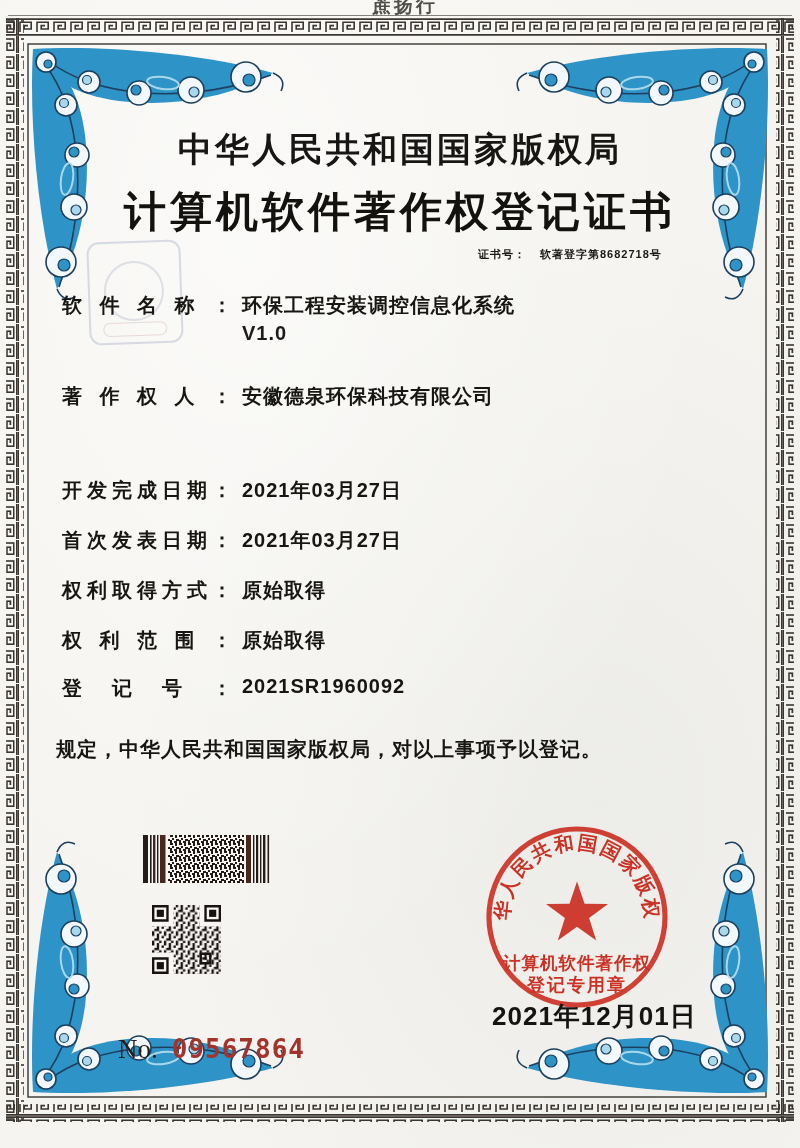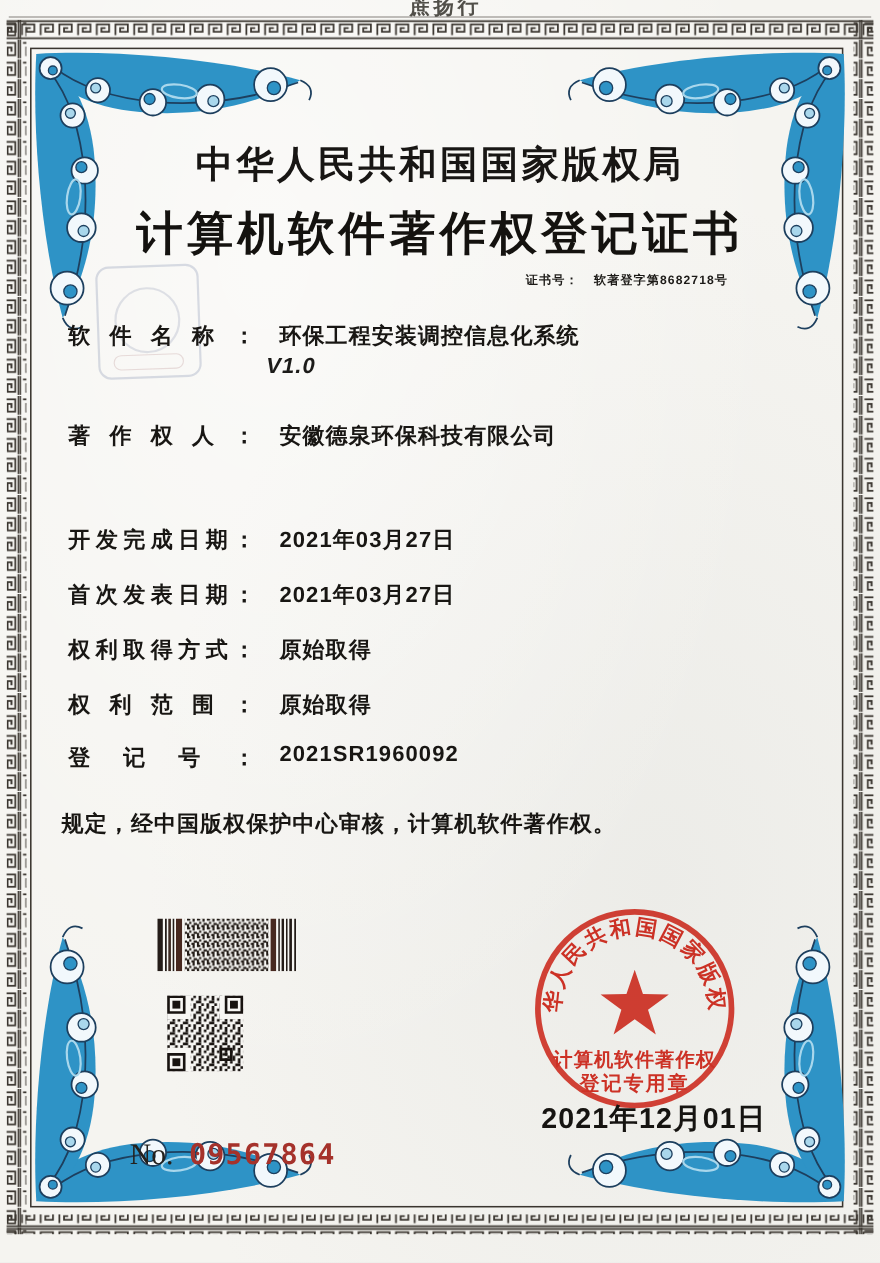--- a/index.html
+++ b/index.html
@@ -28,22 +28,22 @@
     letter-spacing:3px;color:#181614;}
   .cert-title{top:184px;left:0;width:800px;text-align:center;
     font-family:"Liberation Serif",serif;font-weight:bold;font-size:42px;
     letter-spacing:4px;color:#14120f;}
   .cert-no{top:247px;left:478px;display:flex;gap:14px;align-items:baseline;
     font-weight:bold;font-size:11px;letter-spacing:1px;color:#1c1a17;}
 
   
   .row{left:62px;display:flex;align-items:flex-start;font-size:20px;font-weight:bold;color:#181613;}
   .row .lbl{display:inline-block;width:170px;text-align:justify;text-align-last:justify;}
-  .row .val{margin-left:22px;letter-spacing:1px;white-space:nowrap;}
-  .version{top:322px;left:242px;font-size:20px;font-weight:bold;letter-spacing:1px;font-style:italic;}
+  .row .val{margin-left:10px;letter-spacing:1px;white-space:nowrap;}
+  .version{top:322px;left:242px;font-size:20px;font-weight:bold;letter-spacing:1px;}
 
   .statement{left:56px;top:724px;width:700px;font-size:20px;font-weight:bold;
     line-height:51px;letter-spacing:1px;color:#181613;}
   .statement .ln1{padding-left:44px;}
 
   
   .serial{top:986px;left:118px;display:flex;align-items:baseline;gap:14px;}
   .serial .prefix{font-family:"Liberation Serif",serif;font-size:27px;color:#24211d;margin-top:48px;}
   .serial .num{font-family:"DejaVu Sans Mono",monospace;font-weight:bold;font-size:26px;
     letter-spacing:1px;color:#a5322b;}
@@ -162,21 +162,21 @@
     <span class="lbl">权利范围：</span>
     <span class="val">原始取得</span>
   </div>
 
   <div class="abs row" style="top:675px">
     <span class="lbl">登记号：</span>
     <span class="val">2021SR1960092</span>
   </div>
 
   <div class="abs statement">
-    <div class="ln2">规定，经中国版权保护中心审核，计算机软件著作权。</div>
+    <div class="ln2">规定，中华人民共和国国家版权局，对以上事项予以登记。</div>
   </div>
 
   <svg class="abs" style="left:143px;top:835px" width="128" height="48" viewBox="0 0 128 48">
     <defs>
       <pattern id="bcNoise" width="9" height="8" patternUnits="userSpaceOnUse">
         <rect x="0" y="0" width="3" height="2" fill="#221b16"></rect>
         <rect x="5" y="0" width="2" height="3" fill="#221b16"></rect>
         <rect x="2" y="3" width="2" height="2" fill="#221b16"></rect>
         <rect x="6" y="4" width="3" height="2" fill="#221b16"></rect>
         <rect x="0" y="5" width="2" height="3" fill="#221b16"></rect>

